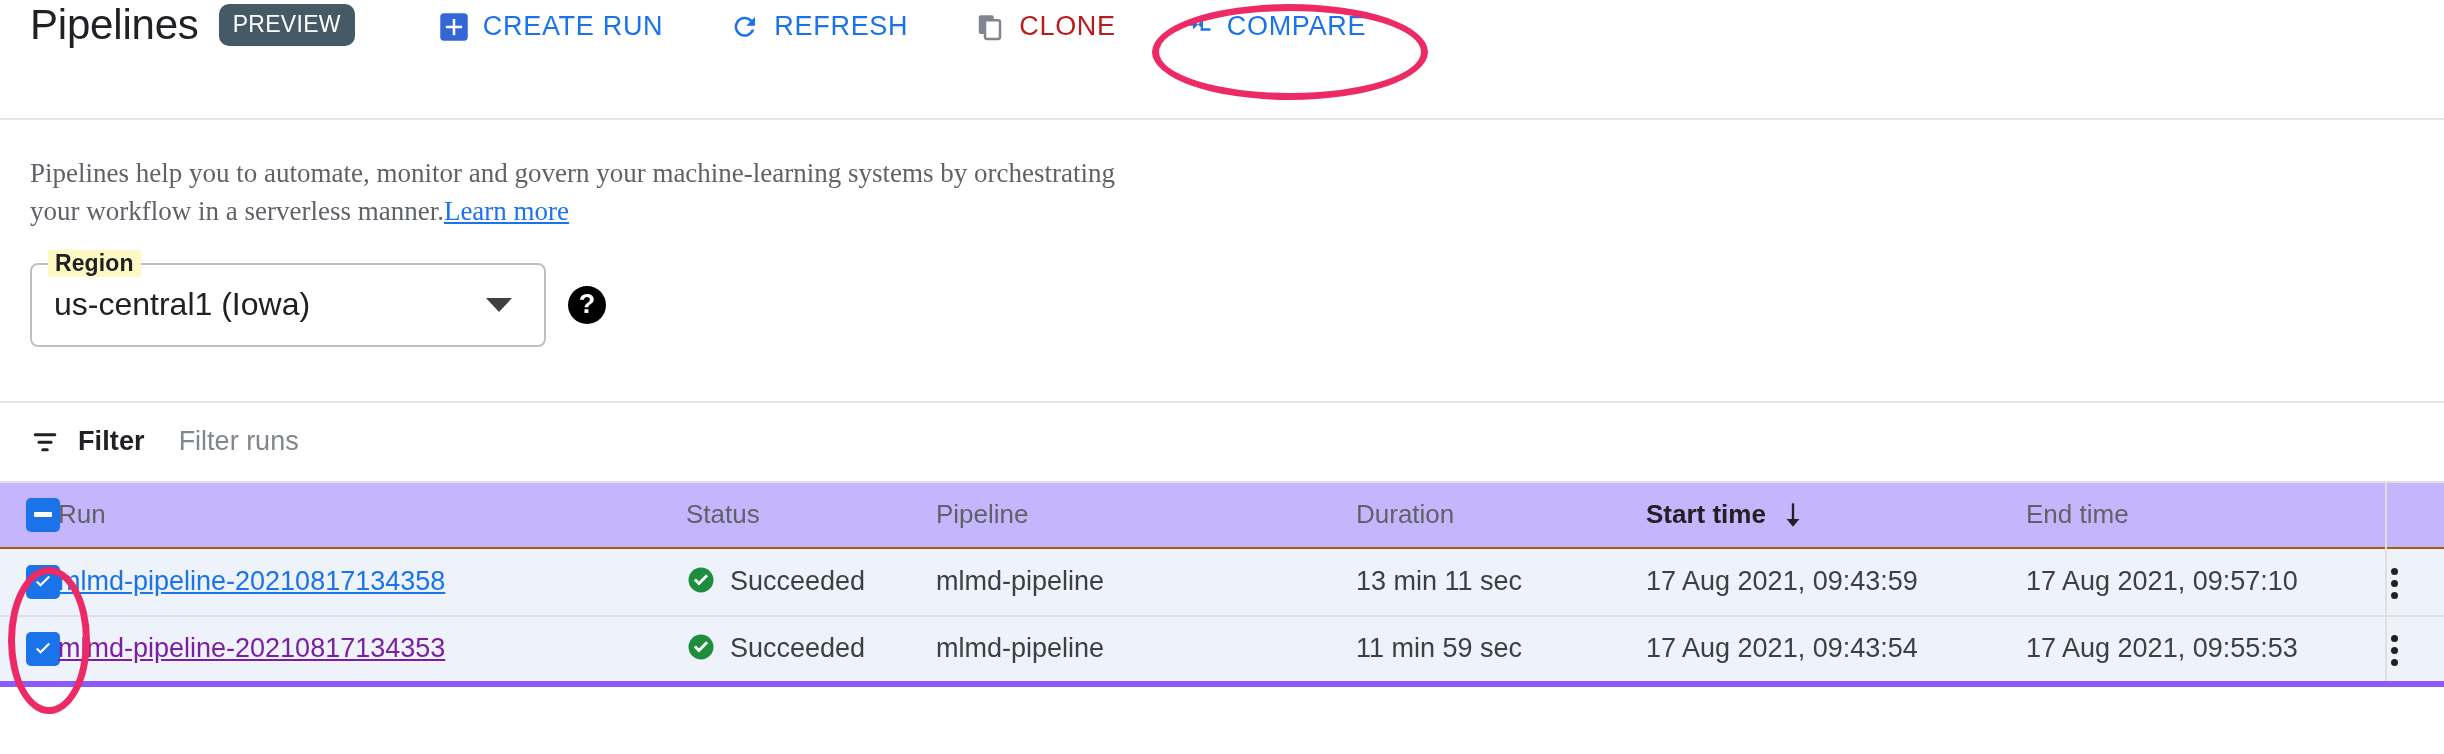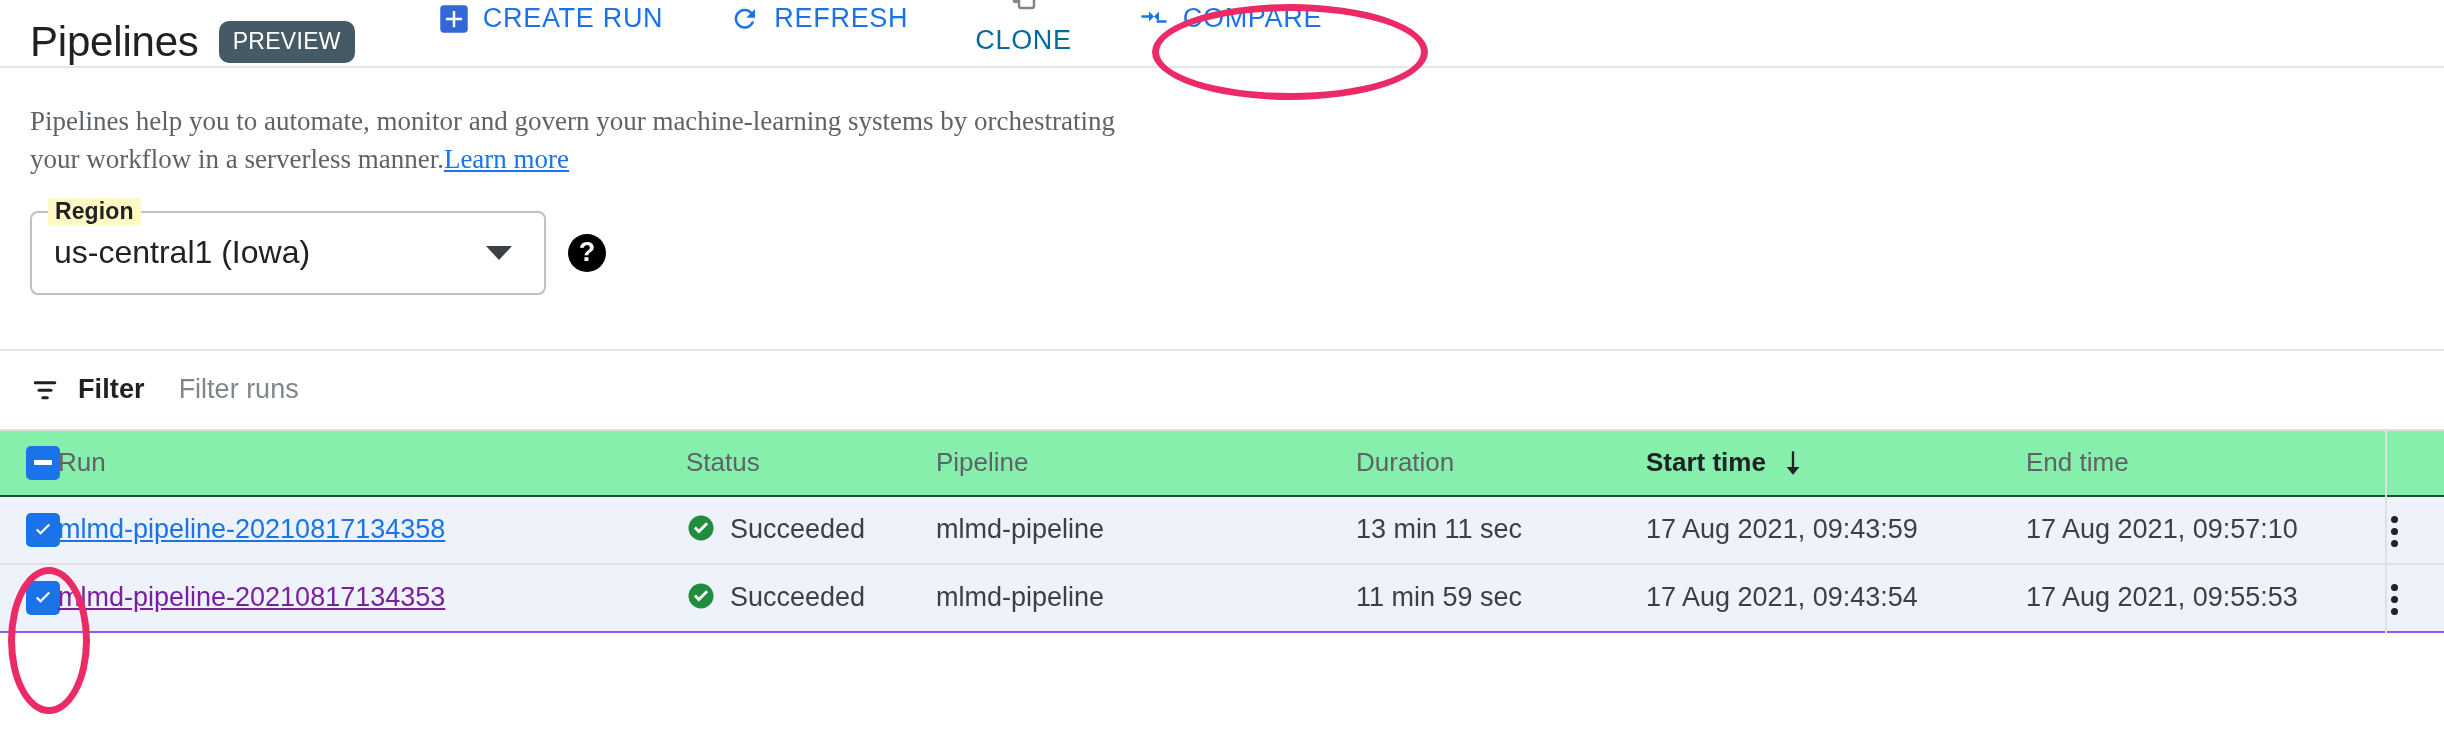--- a/index.html
+++ b/index.html
@@ -11,23 +11,23 @@
     width: 2444px;
     height: 754px;
     font-family: "Liberation Sans", sans-serif;
     color: #3c4043;
     overflow: hidden;
     position: relative;
   }
 
   
   .header-bar {
-    height: 68px;
-    display: flex;
-    align-items: flex-end;
+    height: 120px;
+    display: flex;
+    align-items: flex-start;
     padding: 1px 0 0 30px;
     box-sizing: border-box;
     border-bottom: 2px solid #e6e6e6;
     background: #fff;
   }
   .title-group {
     display: flex;
     align-items: center;
     gap: 20px;
   }
@@ -63,23 +63,22 @@
     font-weight: 500;
     letter-spacing: 0.7px;
     color: #1a73e8;
     white-space: nowrap;
     cursor: pointer;
     background: none;
     border: none;
     font-family: inherit;
   }
   .tb-btn.disabled {
-    color: #0369a1;
+    color: #b91c1c;
     cursor: default;
-    flex-direction: column;
   }
   .tb-icon {
     display: inline-flex;
     align-items: center;
     justify-content: center;
     width: 30px;
     height: 30px;
     flex: none;
   }
 
@@ -202,23 +201,23 @@
     border-collapse: collapse;
     table-layout: fixed;
   }
   .tbl th, .tbl td {
     text-align: left;
     padding: 0;
     vertical-align: middle;
   }
   .thead-row {
     height: 66px;
-    background: #86efac;
+    background: #c4b5fd;
     border-top: 2px solid #e0e0e0;
-    border-bottom: 2px solid #14532d;
+    border-bottom: 2px solid #a16207;
   }
   .th-label {
     font-size: 26px;
     color: #5f6368;
     font-weight: 400;
     white-space: nowrap;
   }
   .th-label.sorted {
     color: #202124;
     font-weight: 700;
@@ -241,21 +240,21 @@
   .col-end { width: 360px; }
   .col-menu { width: 58px; }
 
   .cell-pad-first { padding-left: 26px !important; }
 
   .data-row {
     height: 68px;
     background: #eef2fb;
     border-bottom: 2px solid #e0e0e0;
   }
-  .data-row.last { border-bottom: 2px solid #8b5cf6; }
+  .data-row.last { border-bottom: 6px solid #8b5cf6; }
 
   .chk {
     width: 34px;
     height: 34px;
     border-radius: 5px;
     background: #1a73e8;
     display: flex;
     align-items: center;
     justify-content: center;
     cursor: pointer;

